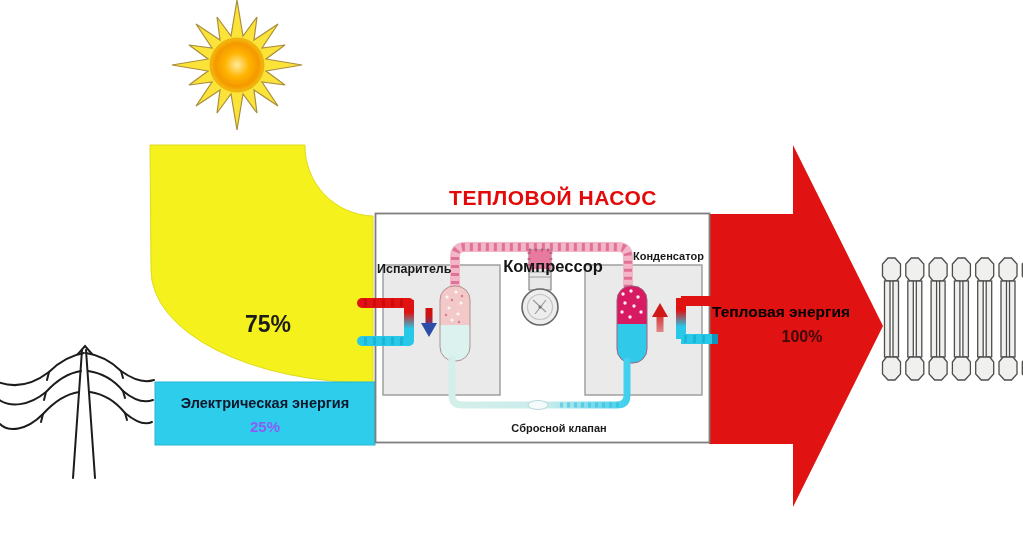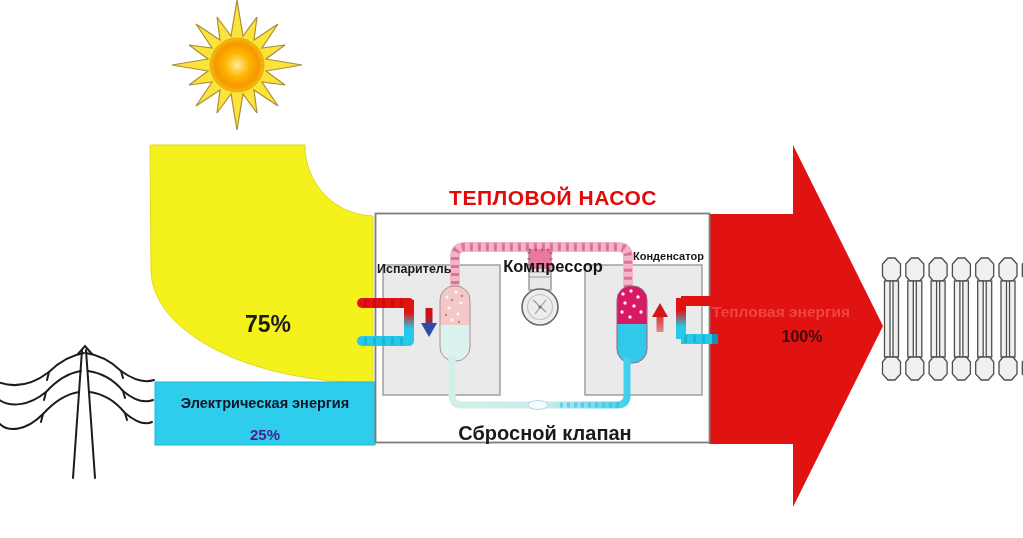--- a/index.html
+++ b/index.html
@@ -4,26 +4,26 @@
 <style>
   html,body{margin:0;padding:0;background:#fff;}
   .stage{position:relative;width:1023px;height:538px;background:#ffffff;overflow:hidden;
          font-family:"Liberation Sans",sans-serif;}
   .stage svg.art{position:absolute;left:0;top:0;}
   .lbl{position:absolute;font-weight:bold;text-align:center;color:#1a1a1a;white-space:normal;}
   .t-title{left:428px;top:186px;width:250px;font-size:21px;color:#e30909;letter-spacing:.5px;}
   .t-komp{left:463px;top:218px;width:180px;font-size:16.5px;color:#151515;margin-top:39px;}
   .t-evap{left:377px;top:250px;width:90px;font-size:12.5px;text-align:left;margin-top:12px;}
   .t-cond{left:633px;top:250px;width:90px;font-size:11px;text-align:left;}
-  .t-valve{left:455px;top:422px;width:180px;font-size:20px;}
+  .t-valve{left:469px;top:422px;width:180px;font-size:11px;}
   .t-ambient{left:183px;top:238px;width:170px;font-size:15.5px;line-height:24px;color:#1c1c1c;}
   .t-ambient-val{left:183px;top:311px;width:170px;font-size:23px;color:#1c1c1c;}
   .t-electric{left:163px;top:395px;width:204px;font-size:14.5px;color:#0f172a;}
-  .t-electric-val{left:163px;top:418px;width:204px;font-size:15px;color:#4c1d95;margin-top:8px;}
-  .t-output{left:702px;top:303px;width:158px;font-size:15.5px;color:#ef4444;}
+  .t-electric-val{left:163px;top:418px;width:204px;font-size:15px;color:#8b5cf6;}
+  .t-output{left:702px;top:303px;width:158px;font-size:15.5px;color:#000000;}
   .t-output-val{left:702px;top:328px;width:200px;font-size:16px;color:#3c0a0a;}
 </style>
 </head>
 <body>
 
 <div class="stage">
 
   <svg class="art" width="1023" height="538" viewBox="0 0 1023 538">
     <defs>
       <radialGradient id="sunCore" cx="50%" cy="50%" r="50%">

